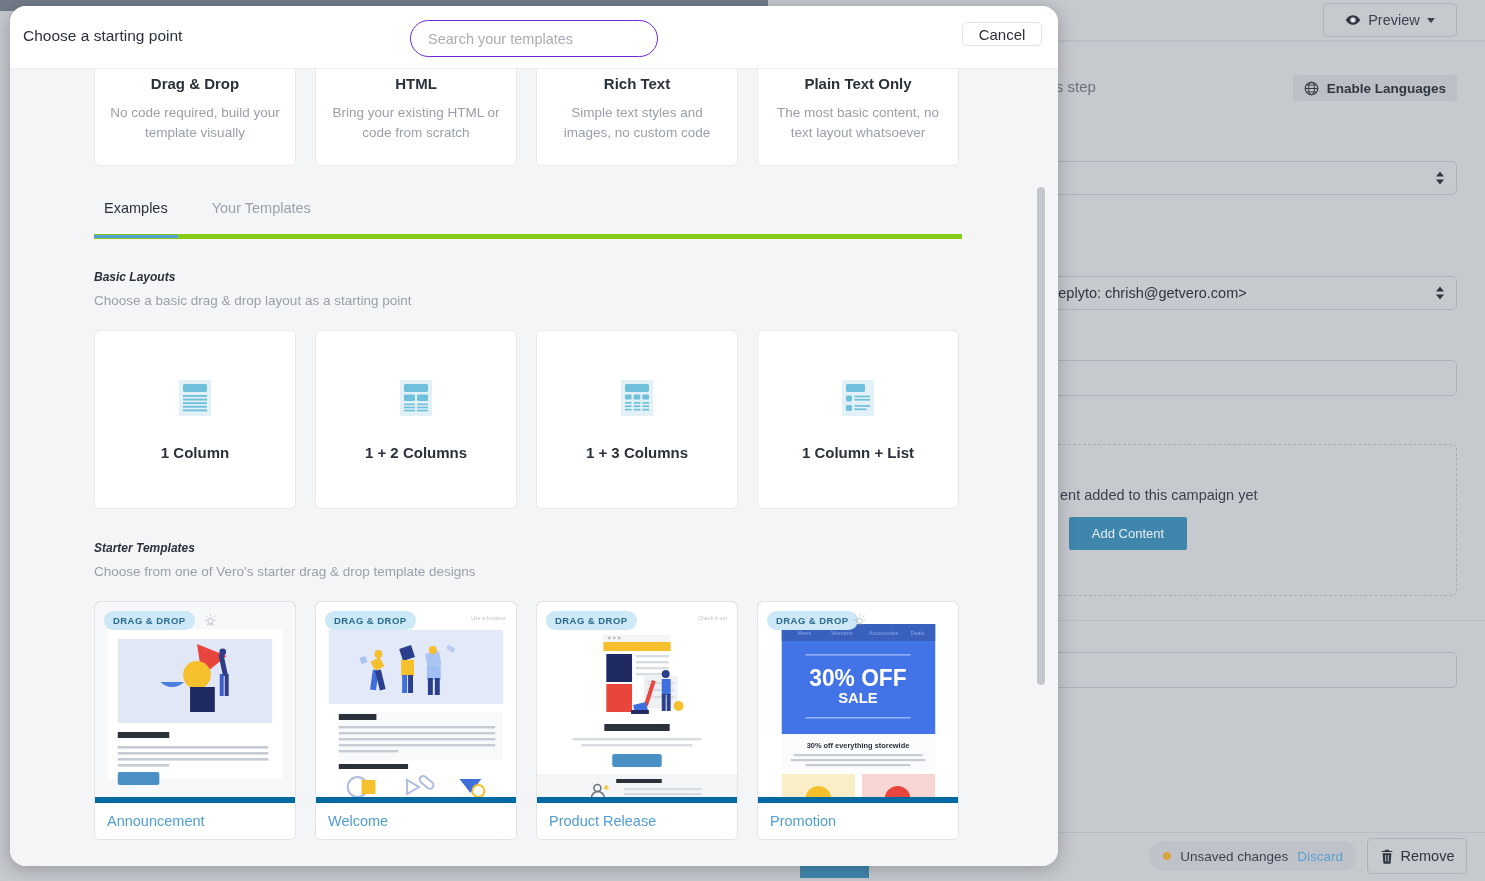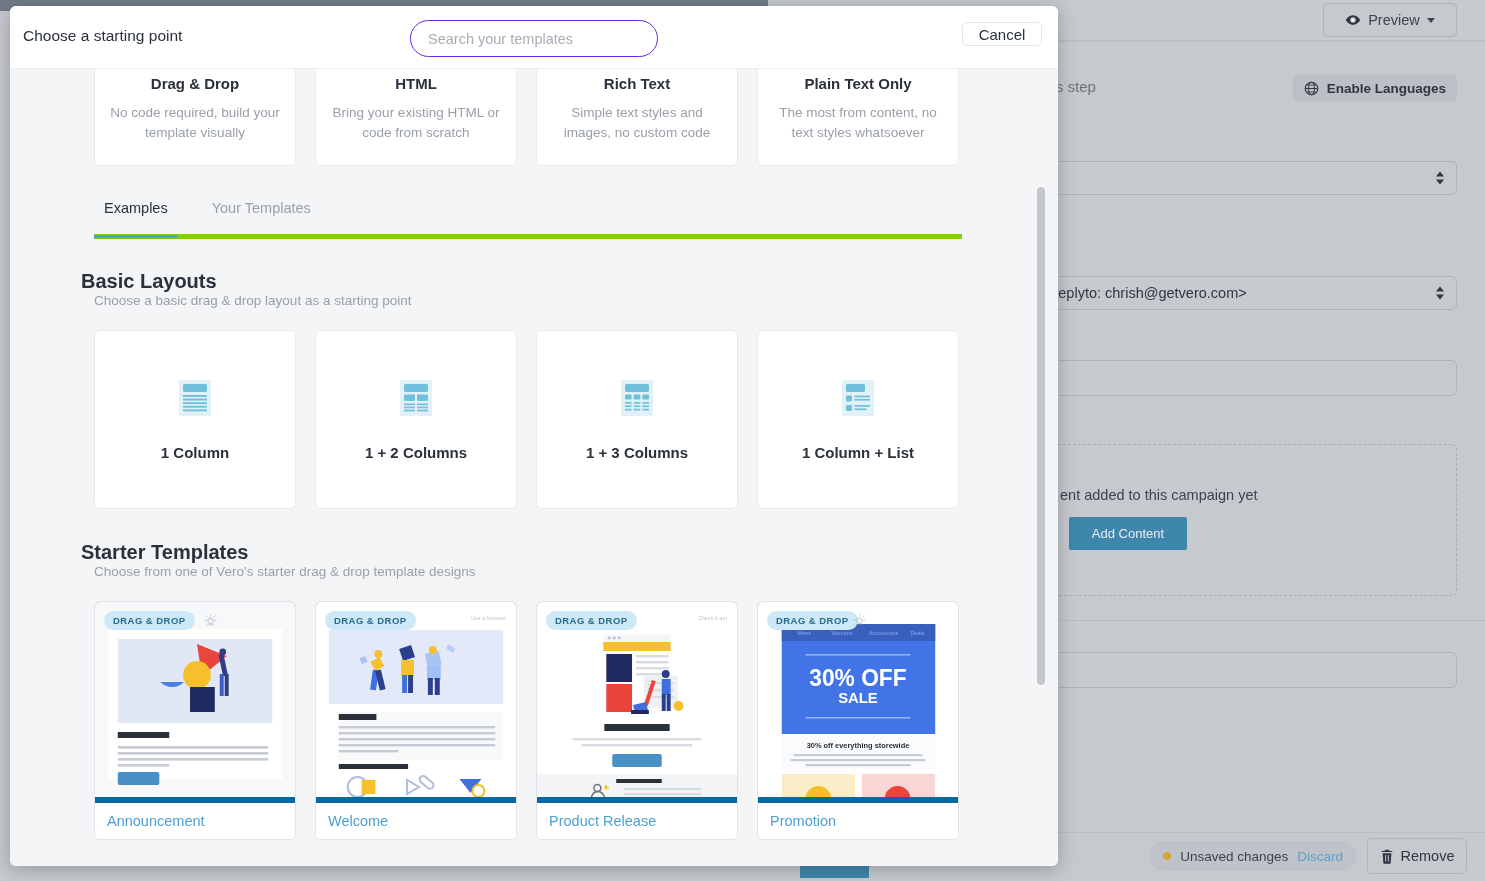--- a/index.html
+++ b/index.html
@@ -122,21 +122,21 @@
     position: absolute; left: 800px; top: 858px;
     width: 69px; height: 20px; border-radius: 4px 4px 0 0;
     background: #3f86ad;
   }
 
   
   #modal {
     position: absolute; left: 10px; top: 6px;
     width: 1048px; height: 860px;
     background: #f4f5f7;
-    border-radius: 6px;
+    border-radius: 16px;
     box-shadow: 0 3px 18px rgba(20,24,31,.28);
     overflow: hidden;
   }
   .modal-head {
     position: absolute; left: 0; top: 0; width: 100%; height: 63px;
     background: #ffffff;
     display: flex; align-items: center;
     border-bottom: 1px solid #eceef1;
   }
   .modal-title {
@@ -201,22 +201,22 @@
     font-size: 14.5px; color: #9aa0aa;
     display: flex; align-items: flex-start; padding-top: 5px;
   }
   .tab.active {
     color: #2b313b;
     box-shadow: inset 0 -3px 0 0 #54a0d6;
   }
 
   
   .sec-title {
-    position: absolute; left: 71px;
-    font-size: 20px; font-weight: bold; color: #2b313b;
+    position: absolute; left: 84px;
+    font-size: 12px; font-weight: bold; color: #2b313b; font-style: italic;
   }
   .sec-sub {
     position: absolute; left: 84px;
     font-size: 13.5px; color: #9aa0aa;
   }
   .sec-title.basic { top: 201px; }
   .sec-sub.basic   { top: 224px; }
   .sec-title.start { top: 472px; }
   .sec-sub.start   { top: 495px; }
 
@@ -384,21 +384,21 @@
       <div class="type-card">
         <div class="tc-title">HTML</div>
         <div class="tc-desc">Bring your existing HTML or code from scratch</div>
       </div>
       <div class="type-card">
         <div class="tc-title">Rich Text</div>
         <div class="tc-desc">Simple text styles and images, no custom code</div>
       </div>
       <div class="type-card">
         <div class="tc-title">Plain Text Only</div>
-        <div class="tc-desc">The most from content, no text styles whatsoever</div>
+        <div class="tc-desc">The most basic content, no text layout whatsoever</div>
       </div>
     </div>
 
     <div class="tabs">
       <div class="tab active">Examples</div>
       <div class="tab">Your Templates</div>
     </div>
 
     <div class="sec-title basic">Basic Layouts</div>
     <div class="sec-sub basic">Choose a basic drag &amp; drop layout as a starting point</div>

